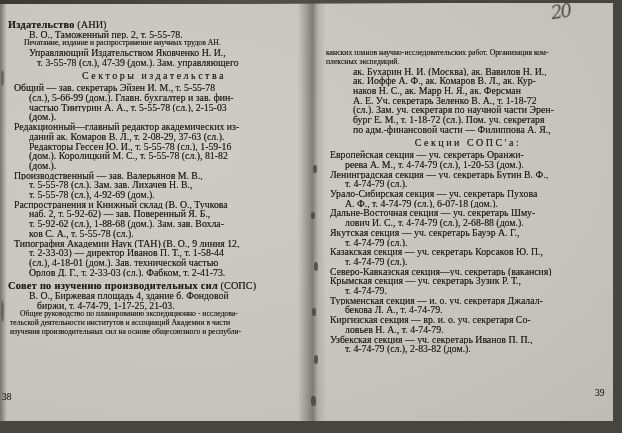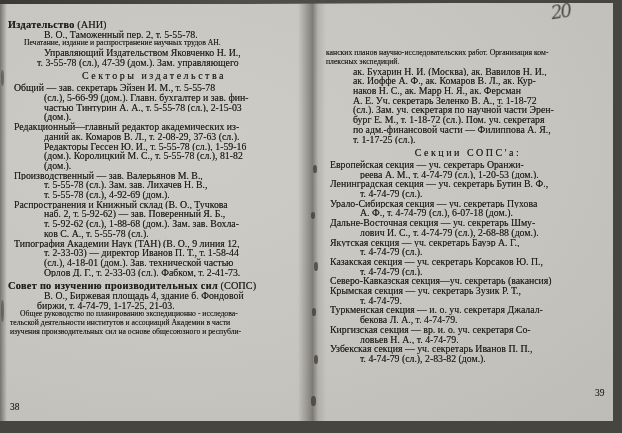--- a/index.html
+++ b/index.html
@@ -30,33 +30,33 @@
       rgba(120,118,108,.25) 72%,
       rgba(0,0,0,0) 100%);
     filter:blur(.4px);
   }
   .mark{position:absolute;background:#3d3c36;border-radius:45%;opacity:.75;}
   .ln{font-size:9.8px;line-height:9.7px;white-space:nowrap;overflow:hidden;
       text-shadow:0 0 .5px rgba(35,33,28,.65);}
   .ln b{font-weight:bold;letter-spacing:.3px;}
   .t0{font-size:10.3px;}
   .i0{margin-left:6px;}
-  .i1{margin-left:36px;}
+  .i1{margin-left:21px;}
   .i2{margin-left:29px;}
   .sm{font-size:7.7px;line-height:8.8px;margin-left:2px;font-family:Liberation Serif, serif;}
   .i1.sm{margin-left:16px;}
   .ft{text-indent:10px;}
   .ctr{text-align:center;letter-spacing:2.5px;margin:3.5px 0 2.5px;font-size:10px;}
   .mt{margin-top:4px;}
   .pg-text{position:absolute;}
   #leftText{left:8px;top:20px;width:292px;}
   #rightText{left:324px;top:49px;width:288px;}
   .pnum{position:absolute;font-size:9.5px;color:#2b2a25;
         text-shadow:0 0 .5px rgba(35,33,28,.6);}
-  #pnumL{left:10px;top:392px;margin-top:10px;}
+  #pnumL{left:2px;top:392px;}
   #pnumR{left:595px;top:388px;}
   .hand{
     position:absolute;left:551px;top:1px;
     font-family:"DejaVu Serif",serif;font-style:italic;
     font-size:18px;color:#4a4943;transform:rotate(-8deg);
     letter-spacing:-2px;filter:blur(.3px);
   }
 </style>
 </head>
 <body>
@@ -115,21 +115,20 @@
   <div id="rightText" class="pg-text">
       <div class="ln sm">канских планов научно-исследовательских работ. Организация ком-</div>
       <div class="ln sm">плексных экспедиций.</div>
       <div class="ln i2">ак. Бухарин Н. И. (Москва), ак. Вавилов Н. И.,</div>
       <div class="ln i2">ак. Иоффе А. Ф., ак. Комаров В. Л., ак. Кур-</div>
       <div class="ln i2">наков Н. С., ак. Марр Н. Я., ак. Ферсман</div>
       <div class="ln i2">А. Е. Уч. секретарь Зеленко В. А., т. 1-18-72</div>
       <div class="ln i2">(сл.). Зам. уч. секретаря по научной части Эрен-</div>
       <div class="ln i2">бург Е. М., т. 1-18-72 (сл.). Пом. уч. секретаря</div>
       <div class="ln i2">по адм.-финансовой части — Филиппова А. Я.,</div>
-      <div class="ln i2">т. 1-17-25 (сл.).</div>
       <div class="ln ctr">Секции СОПС'а:</div>
       <div class="ln i0">Европейская секция — уч. секретарь Оранжи-</div>
       <div class="ln i1">реева А. М., т. 4-74-79 (сл.), 1-20-53 (дом.).</div>
       <div class="ln i0">Ленинградская секция — уч. секретарь Бутин В. Ф.,</div>
       <div class="ln i1">т. 4-74-79 (сл.).</div>
       <div class="ln i0">Урало-Сибирская секция — уч. секретарь Пухова</div>
       <div class="ln i1">А. Ф., т. 4-74-79 (сл.), 6-07-18 (дом.).</div>
       <div class="ln i0">Дальне-Восточная секция — уч. секретарь Шму-</div>
       <div class="ln i1">лович И. С., т. 4-74-79 (сл.), 2-68-88 (дом.).</div>
       <div class="ln i0">Якутская секция — уч. секретарь Бауэр А. Г.,</div>

